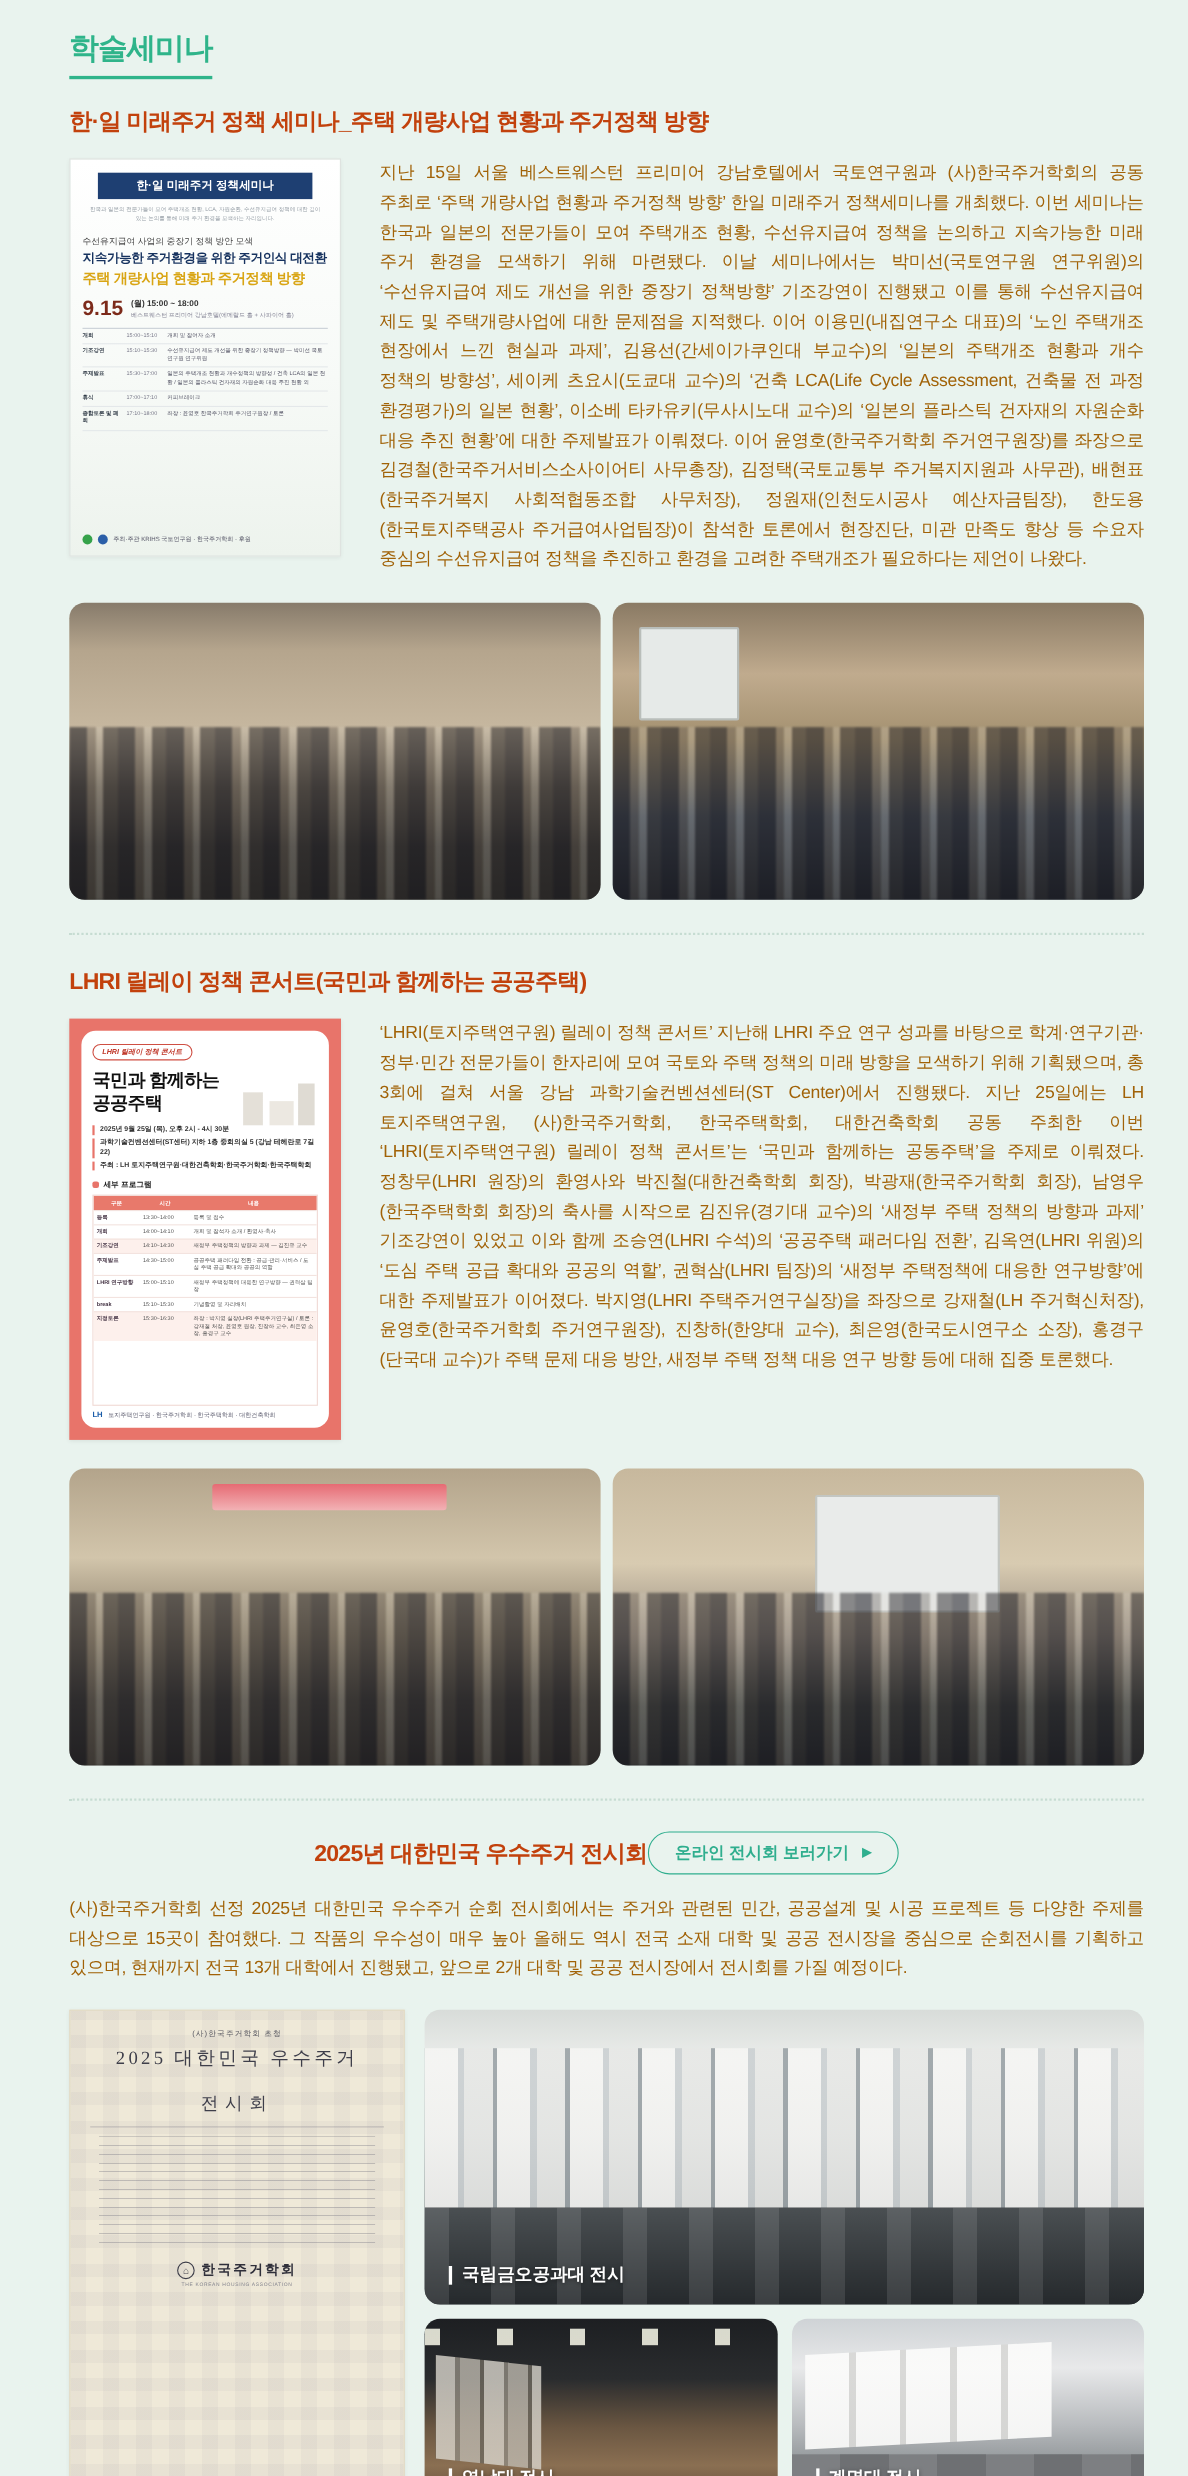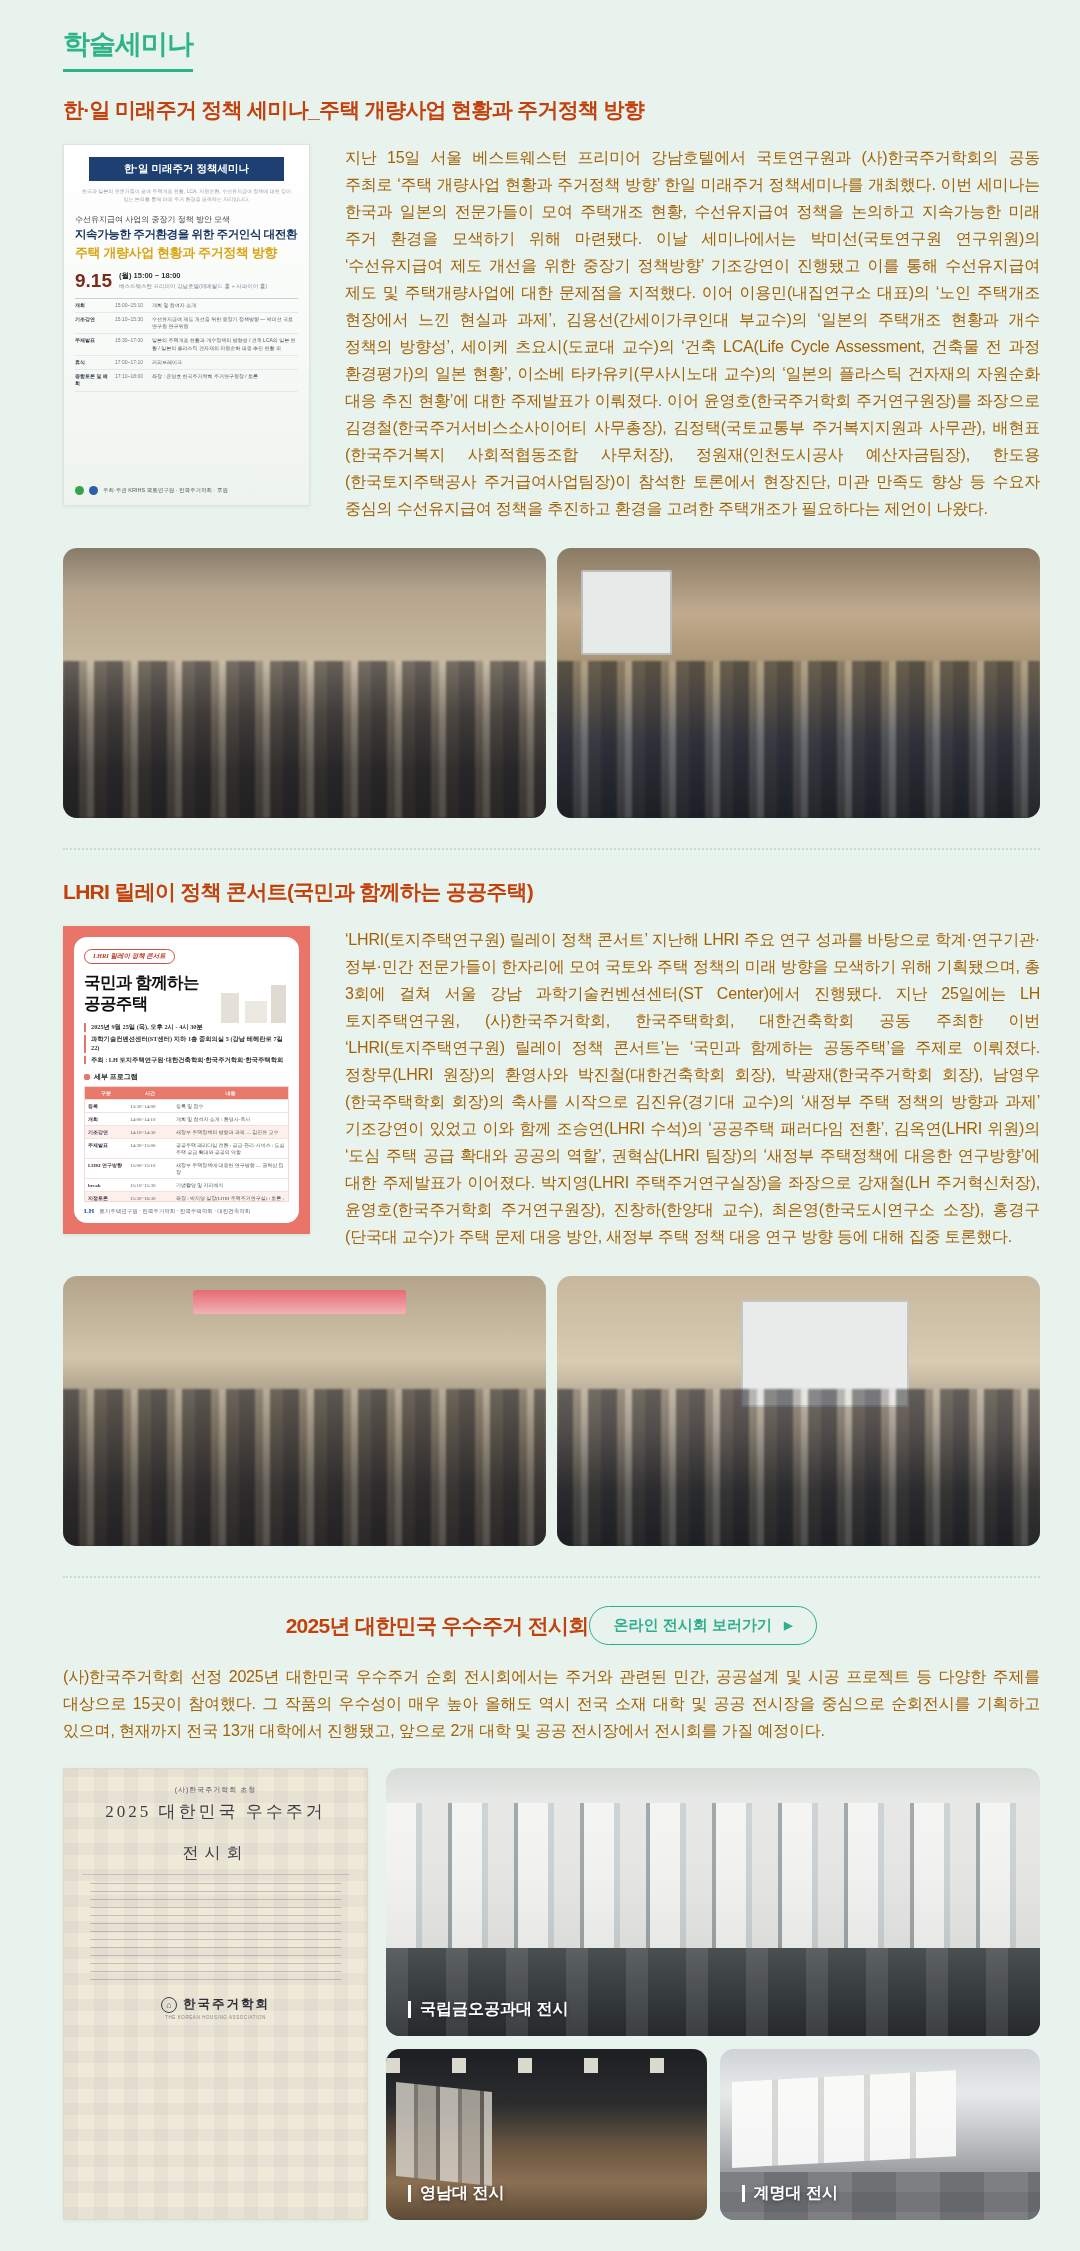--- a/index.html
+++ b/index.html
@@ -40,21 +40,21 @@
     background:repeating-linear-gradient(90deg,rgba(250,250,235,.85) 0 14px,transparent 14px 66px);filter:blur(.5px);}
   .photo-f::after{content:"";position:absolute;top:22%;left:3%;width:30%;height:55%;
     background:repeating-linear-gradient(90deg,#d9d5cc 0 18px,#8f8a80 18px 22px,#bdb8ae 22px 40px,#6e695f 40px 44px);opacity:.8;transform:skewY(6deg);}
   .photo-g{background:linear-gradient(180deg,#cfd3d6 0%,#e8e9ea 26%,#b9bcbf 56%,#8f9497 78%,#a7abae 100%);}
   .photo-g::before{content:"";position:absolute;top:16%;left:4%;right:26%;height:50%;
     background:repeating-linear-gradient(90deg,#fbfbfa 0 40px,#d8d8d6 40px 46px);transform:skewY(-3deg);opacity:.92;}
   .photo-g::after{content:"";position:absolute;bottom:0;left:0;right:0;height:28%;
     background:repeating-linear-gradient(90deg,#b5b6b8 0 44px,#9fa1a3 44px 88px),repeating-linear-gradient(180deg,#b0b2b4 0 20px,#a2a4a6 20px 40px);background-blend-mode:multiply;}
 
   .caption{position:absolute;left:22px;bottom:16px;display:flex;align-items:center;gap:9px;
-    color:#fff;font-size:16px;font-weight:700;text-shadow:0 1px 4px rgba(0,0,0,.5);z-index:3;}
+    color:#fff;font-size:16px;font-weight:700;text-shadow:0 1px 4px rgba(0,0,0,.5);z-index:3;font-family:Liberation Serif, serif;}
   .caption .bar{width:3px;height:17px;background:#fff;display:inline-block;}
 
   
   .poster1{flex:0 0 247px;width:247px;height:362px;box-sizing:border-box;border:1px solid #dfe3e0;
     background:linear-gradient(180deg,#ffffff 0%,#f7faf7 55%,#edf3ed 100%);padding:10px 11px;display:flex;flex-direction:column;box-shadow:0 1px 4px rgba(0,0,0,.06);}
   .p1-banner{background:#1e3f72;color:#fff;font-size:10.5px;font-weight:700;text-align:center;padding:5px 4px;width:84%;margin:2px auto 7px;}
   .p1-intro{font-size:5px;color:#98a0a8;text-align:center;line-height:1.55;margin-bottom:10px;padding:0 6px;}
   .p1-sub1{font-size:8px;color:#444;margin-bottom:2px;}
   .p1-sub2{font-size:11.5px;color:#16325f;font-weight:800;letter-spacing:-0.4px;}
   .p1-main{font-size:13px;color:#d9a514;font-weight:800;letter-spacing:-0.4px;margin:2px 0 9px;}
@@ -65,21 +65,21 @@
   .p1-table{border-top:1px solid #c9d0d6;flex:1;}
   .p1-row{display:flex;gap:4px;padding:3px 0;border-bottom:1px solid #e4e8ea;font-size:5px;color:#556;line-height:1.45;}
   .p1-row .c1{flex:0 0 36px;font-weight:700;color:#323c48;}
   .p1-row .c2{flex:0 0 33px;color:#778;}
   .p1-row .c3{flex:1;}
   .p1-foot{display:flex;align-items:center;gap:5px;font-size:5.5px;color:#556;padding-top:7px;}
   .dot-green{width:9px;height:9px;border-radius:50%;background:#35a24a;flex:0 0 auto;}
   .dot-blue{width:9px;height:9px;border-radius:50%;background:#2b5fa8;flex:0 0 auto;}
 
   
-  .poster2{flex:0 0 247px;width:247px;height:308px;box-sizing:border-box;background:#e8746a;padding:11px;box-shadow:0 1px 4px rgba(0,0,0,.08);font-family:Liberation Serif, serif;}
+  .poster2{flex:0 0 247px;width:247px;height:383px;box-sizing:border-box;background:#e8746a;padding:11px;box-shadow:0 1px 4px rgba(0,0,0,.08);}
   .p2-card{background:#fff;border-radius:13px;height:100%;box-sizing:border-box;padding:12px 10px 8px;display:flex;flex-direction:column;overflow:hidden;position:relative;}
   .p2-bubble{border:1px solid #cf4f43;color:#c0392b;font-size:6.5px;font-weight:700;font-style:italic;padding:2px 8px;border-radius:8px;width:fit-content;margin-bottom:8px;}
   .p2-title{font-size:16.5px;font-weight:800;color:#101010;line-height:1.28;letter-spacing:-0.6px;}
   .p2-bldg{position:absolute;right:10px;top:44px;width:74px;height:42px;opacity:.55;
     background-image:linear-gradient(#cfc8ba,#cfc8ba),linear-gradient(#ddd7ca,#ddd7ca),linear-gradient(#c5beb0,#c5beb0);
     background-size:18px 30px,22px 22px,15px 38px;background-position:6px bottom,30px bottom,56px bottom;background-repeat:no-repeat;}
   .p2-meta{margin-top:9px;display:flex;flex-direction:column;gap:3px;}
   .p2-meta > div{font-size:6.3px;color:#333;border-left:2px solid #e8746a;padding-left:5px;line-height:1.4;font-weight:600;}
   .p2-prog{margin-top:8px;font-size:7px;font-weight:800;color:#222;display:flex;align-items:center;gap:4px;}
   .p2-sq{width:6px;height:6px;background:#e8746a;border-radius:2px;display:inline-block;}

